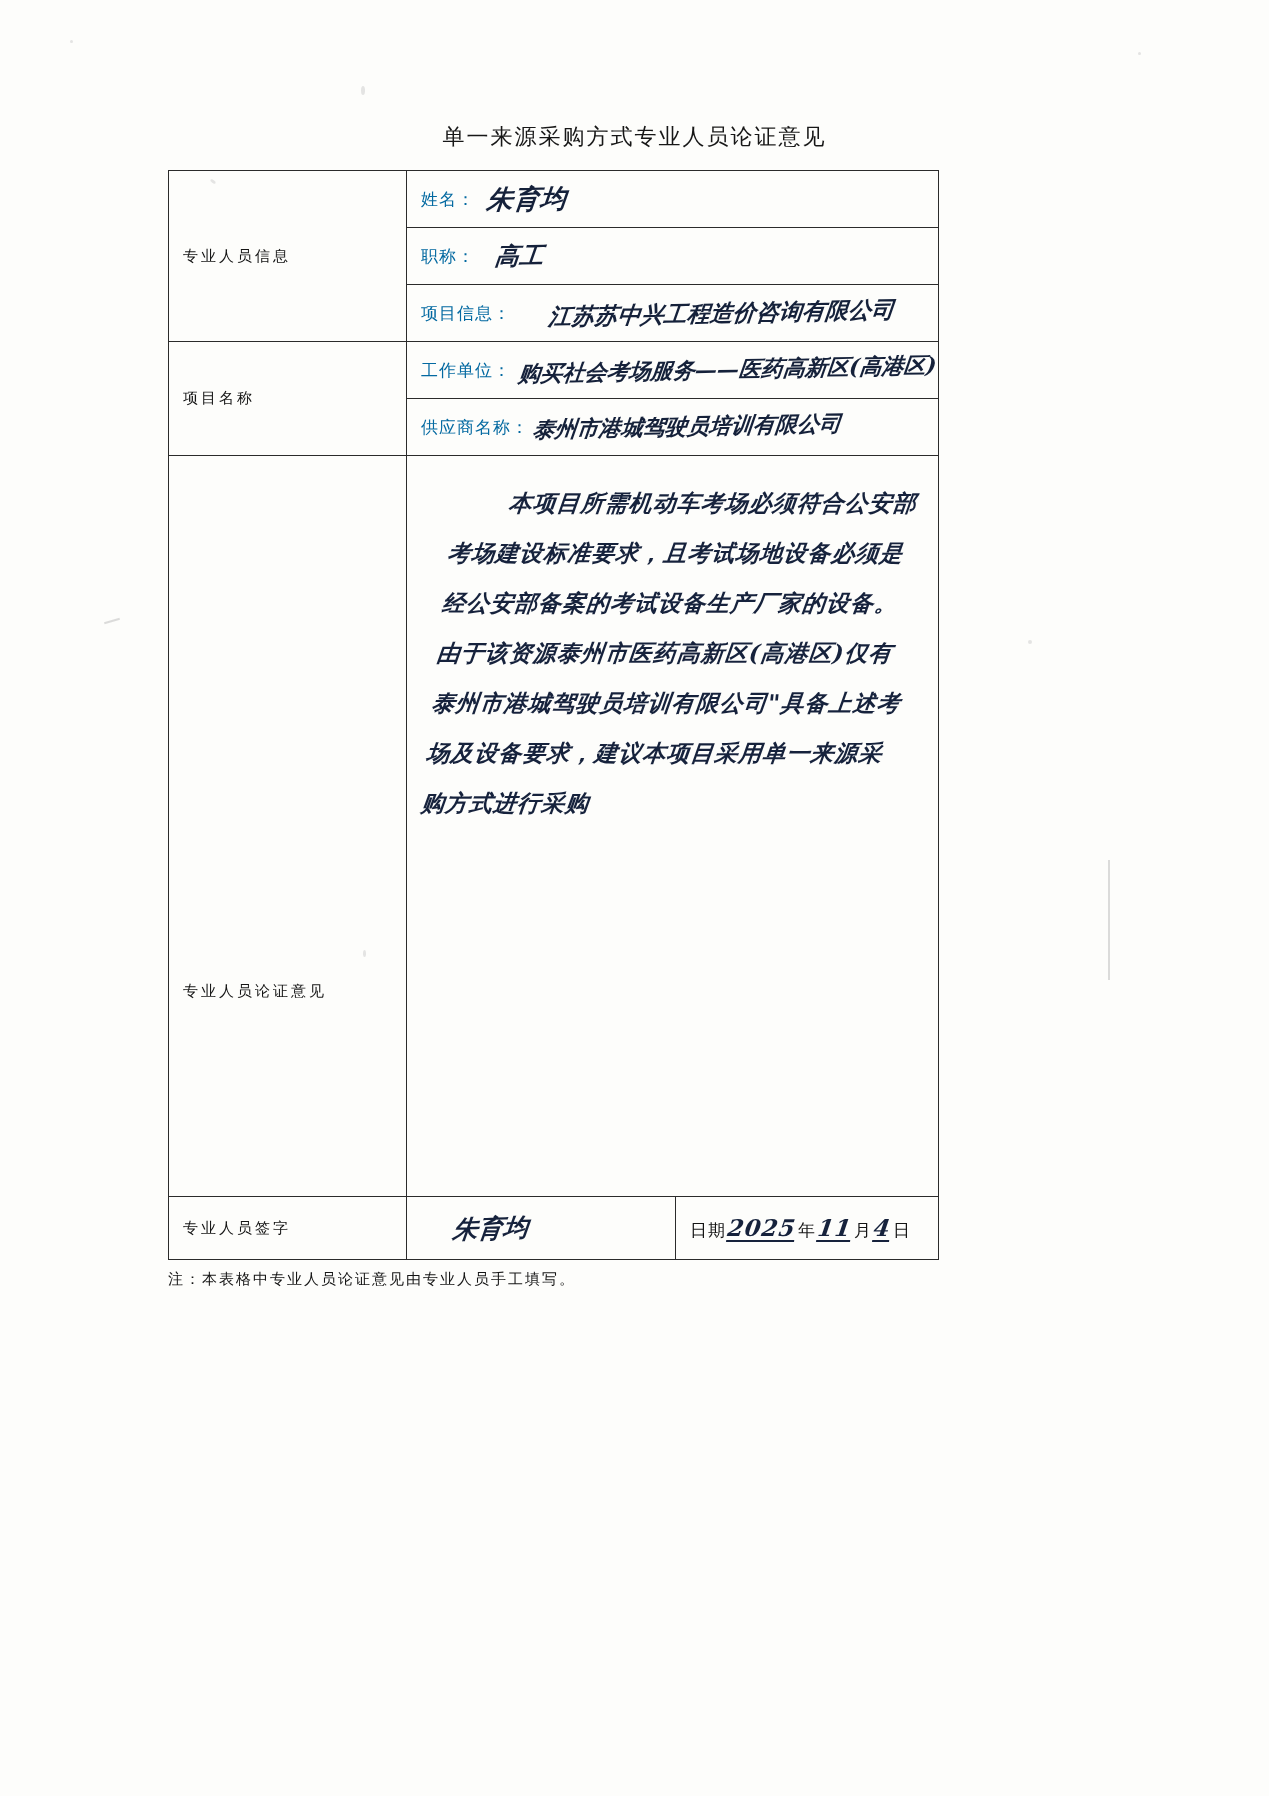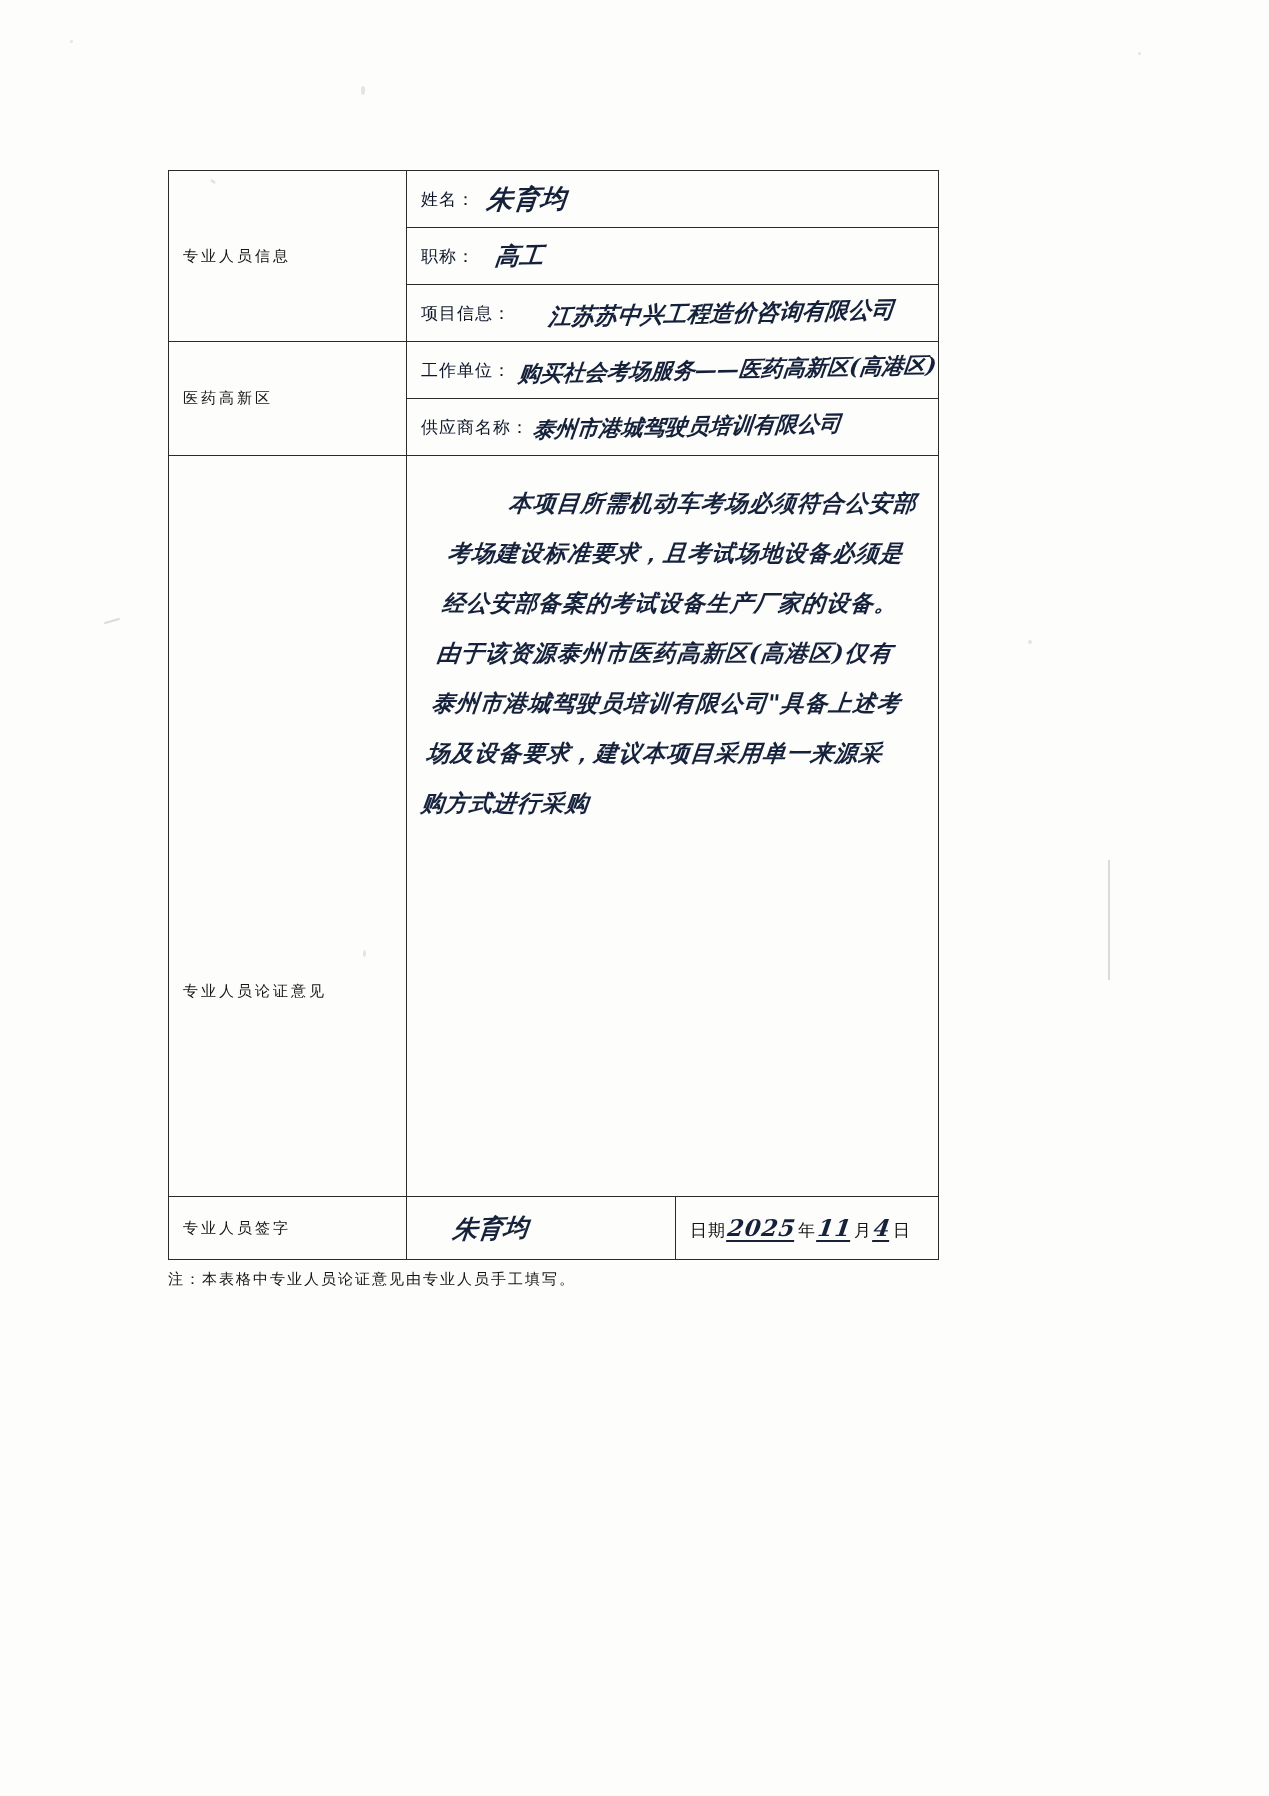--- a/index.html
+++ b/index.html
@@ -64,21 +64,21 @@
     font-family: "DejaVu Serif", serif;
     padding-left: 14px;
     color: #141414;
     white-space: nowrap;
   }
   .field-lbl {
     font-size: 17px;
     letter-spacing: 1px;
     font-family: "DejaVu Serif", serif;
     padding: 0 0 0 14px;
-    color: #0f172a;
+    color: #0369a1;
     white-space: nowrap;
   }
   .row-h { height: 56px; }
   .cell-flex {
     display: flex;
     align-items: center;
     height: 100%;
     position: relative;
   }
   .hand {
@@ -164,20 +164,21 @@
 
   <div class="speckle" style="left:70px;  top:40px;  width:3px; height:3px;"></div>
   <div class="speckle" style="left:361px; top:86px;  width:4px; height:9px;"></div>
   <div class="speckle" style="left:1138px;top:52px;  width:3px; height:3px;"></div>
   <div class="speckle" style="left:1028px;top:640px; width:4px; height:4px;"></div>
   <div class="scan-mark" style="left:104px; top:620px; width:16px; height:2px; transform:rotate(-16deg);"></div>
   <div class="scan-mark" style="left:1108px;top:860px; width:2px; height:120px;"></div>
   <div class="speckle" style="left:363px; top:950px; width:3px; height:7px;"></div>
   <div class="speckle" style="left:210px; top:180px; width:6px; height:3px; transform:rotate(35deg);"></div>
 
+  <div class="doc-title">单一来源采购方式专业人员论证意见</div>
 
   <table class="form">
     <colgroup>
       <col style="width:238px">
       <col style="width:532px">
     </colgroup>
     <tbody>
 
       <tr>
         <td rowspan="3">
@@ -202,21 +203,21 @@
         <td class="row-h">
           <div class="cell-flex">
             <span class="field-lbl">项目信息：</span>
             <span class="hand hand-unit">江苏苏中兴工程造价咨询有限公司</span>
           </div>
         </td>
       </tr>
 
       <tr>
         <td rowspan="2">
-          <div class="lbl">医药高新区</div>
+          <div class="lbl">项目名称</div>
         </td>
         <td class="row-h">
           <div class="cell-flex">
             <span class="field-lbl">工作单位：</span>
             <span class="hand hand-proj">购买社会考场服务——医药高新区(高港区)</span>
           </div>
         </td>
       </tr>
       <tr>
         <td class="row-h">

